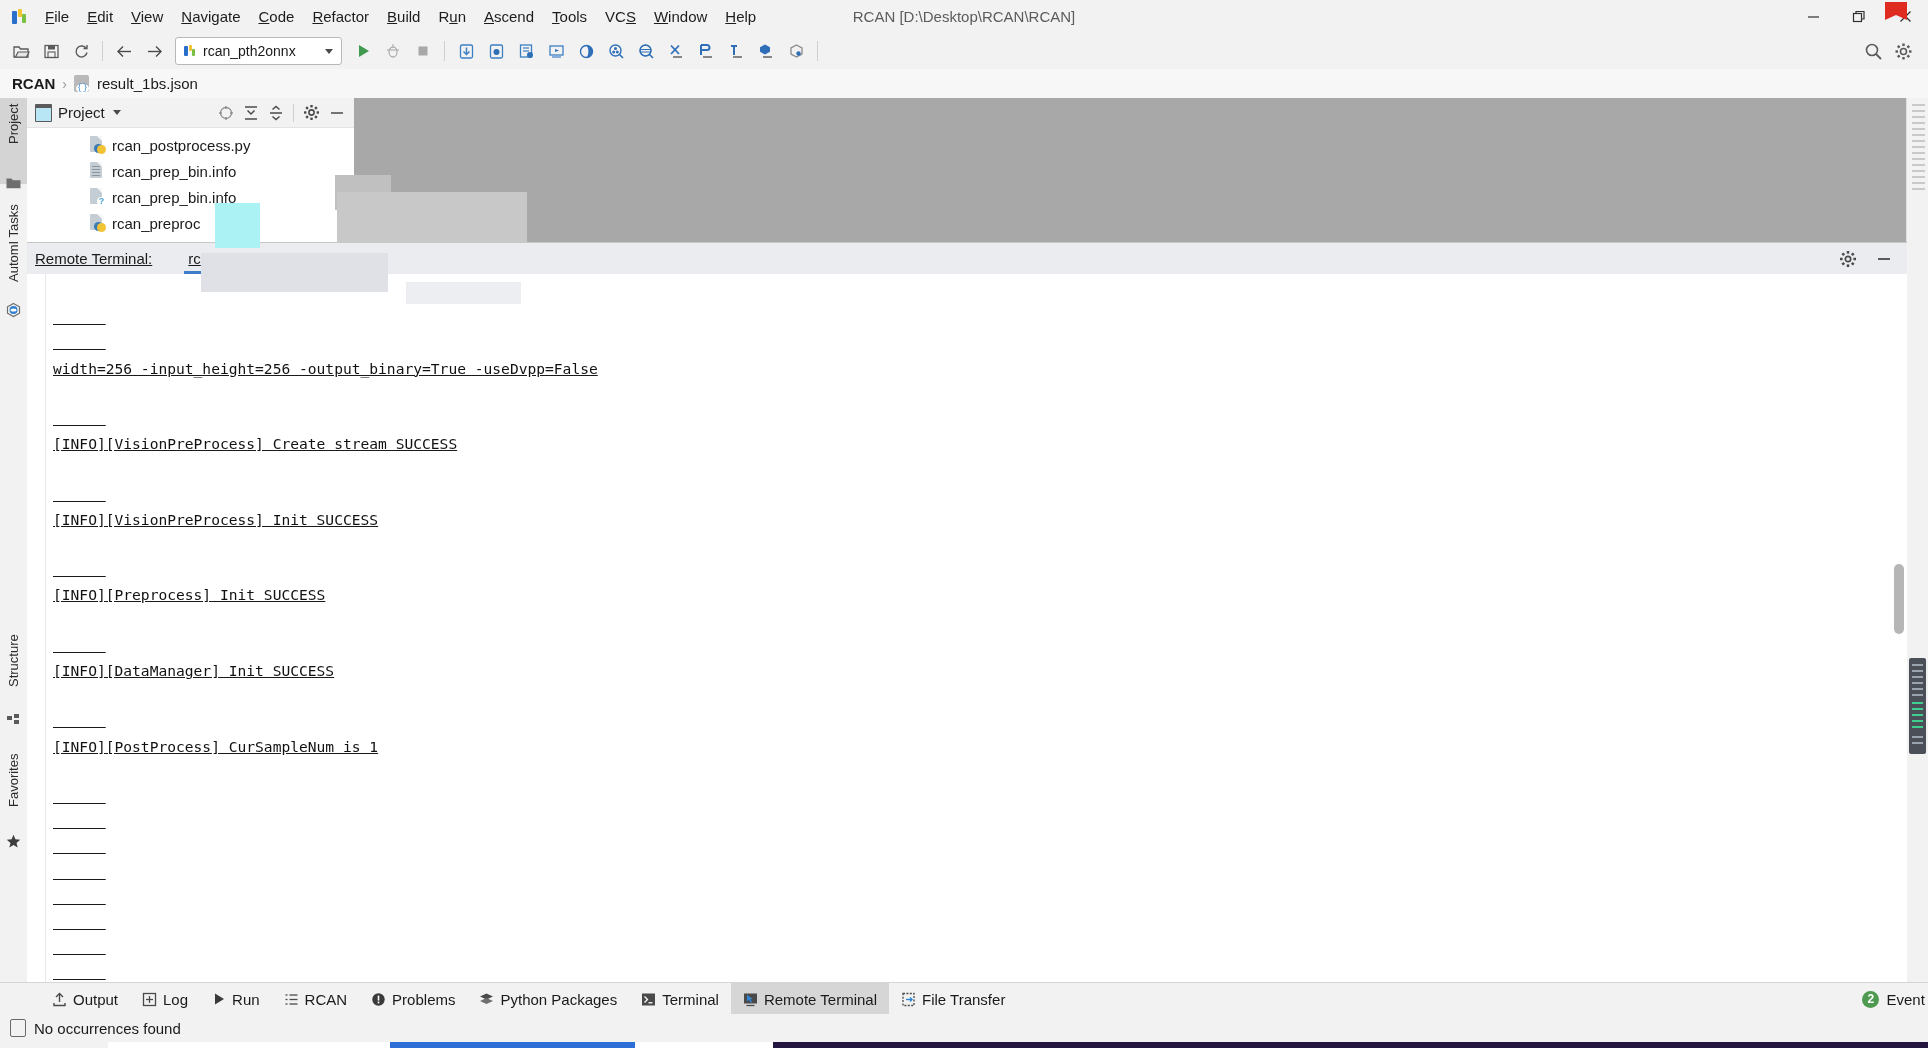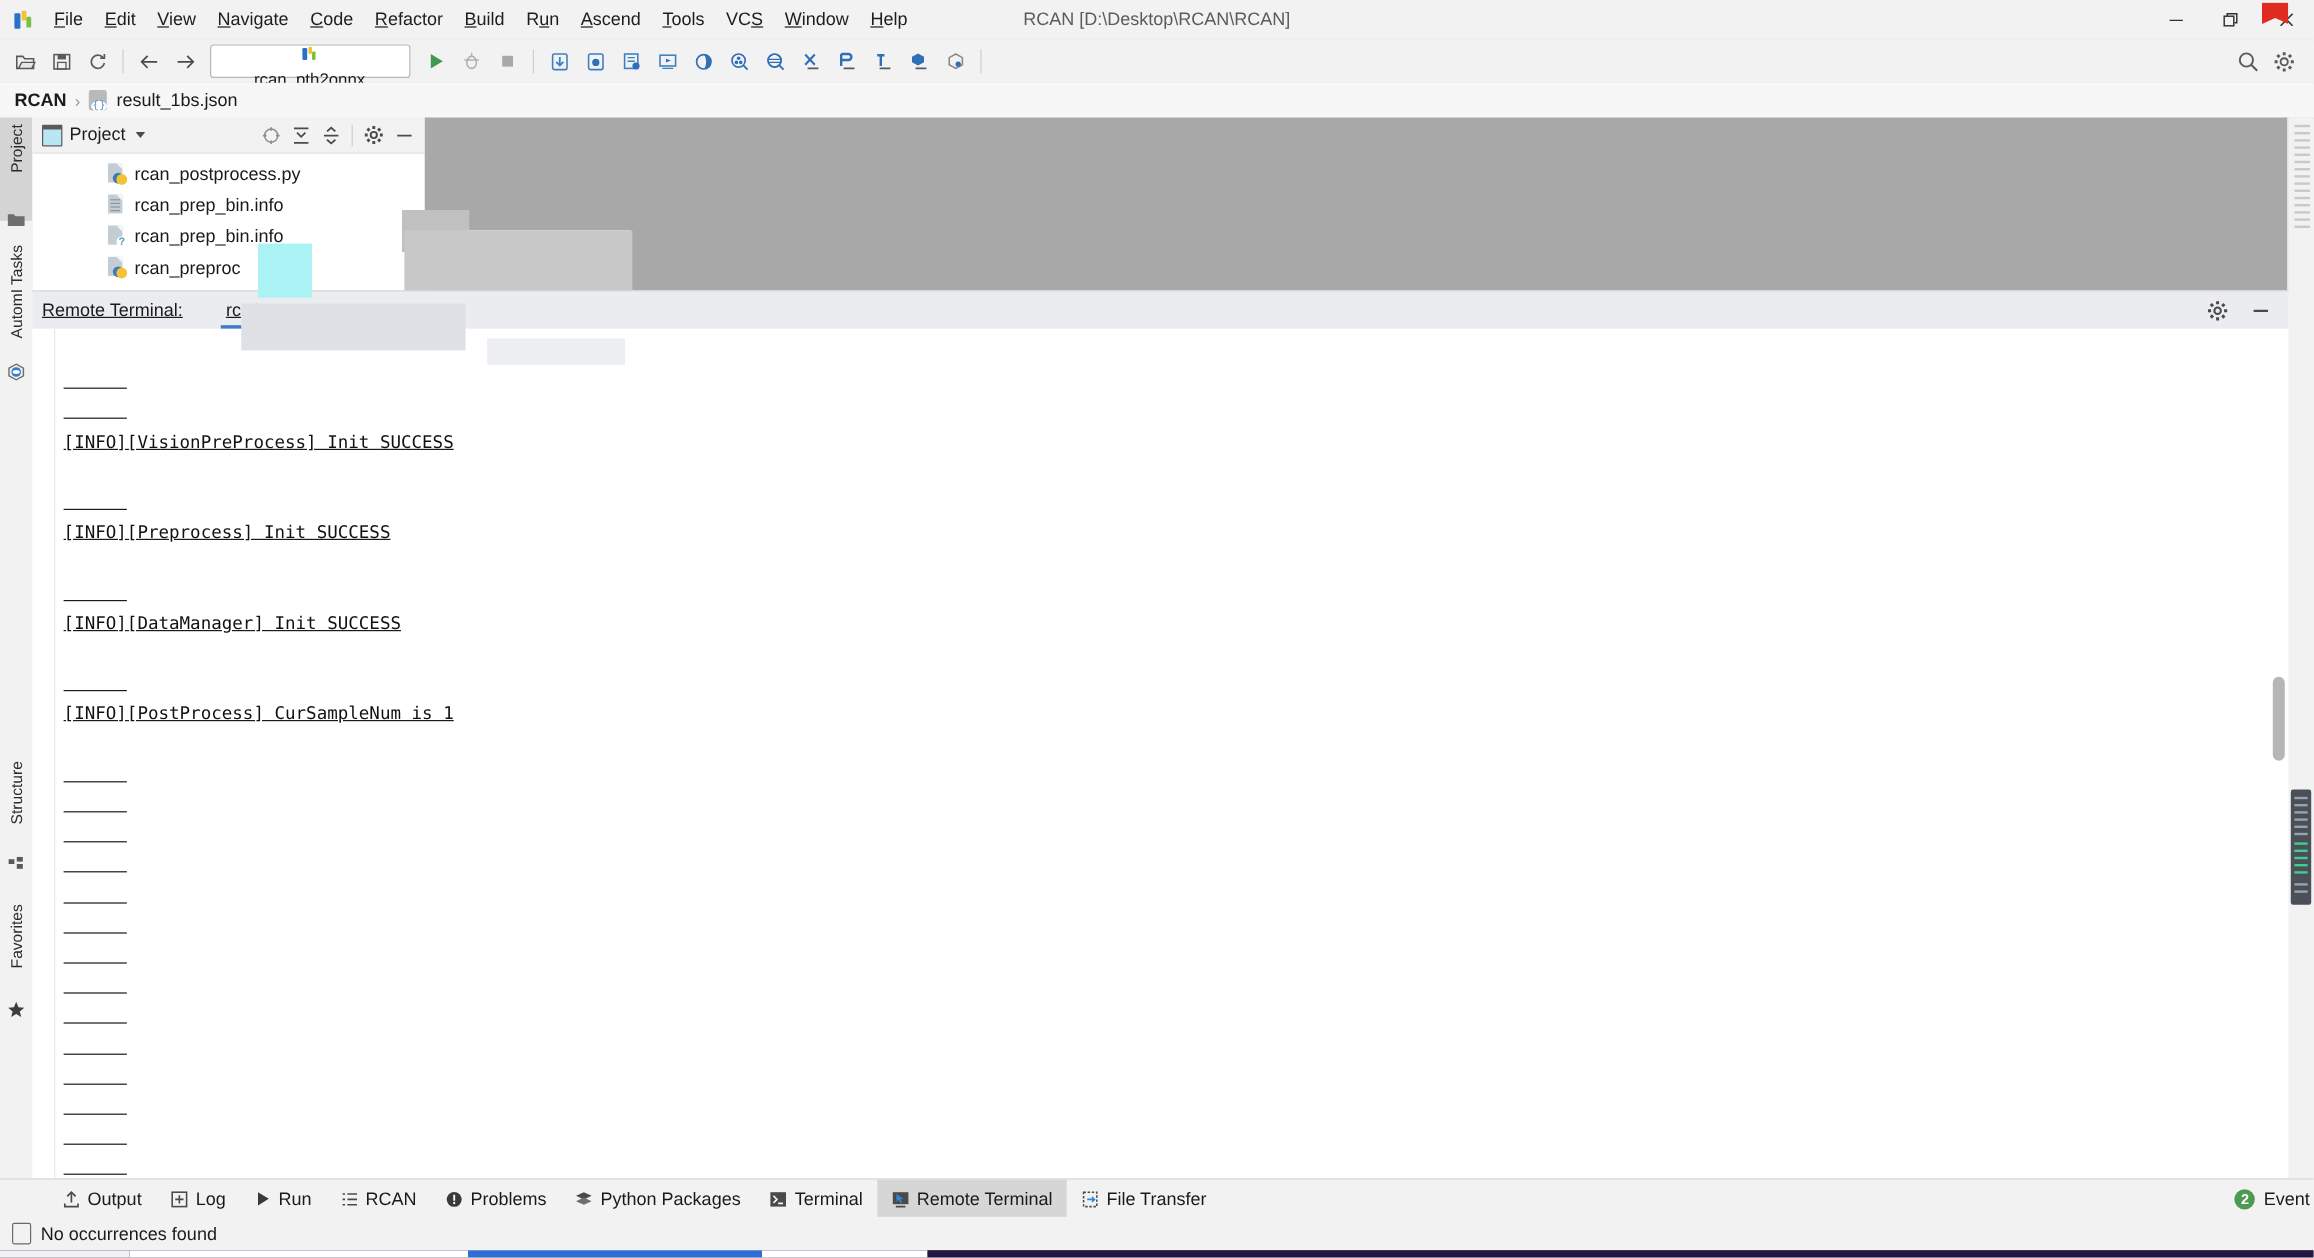--- a/index.html
+++ b/index.html
@@ -54,21 +54,21 @@
     border-bottom: 1px solid #e0e0e0;
   }
   .tb-ico {
     width: 28px; height: 28px; display:flex; align-items:center; justify-content:center;
     margin: 0 1px; border-radius: 3px;
   }
   .tb-sep { width: 1px; height: 20px; background: #cfcfcf; margin: 0 6px; }
   .runconfig {
     height: 26px; min-width: 150px; border: 1px solid #b8b8b8; border-radius: 3px;
     background: #fff; display: flex; align-items: center; gap: 6px;
-    padding: 0 8px 0 7px; margin: 0 6px; font-size: 14px; flex-direction: column;
+    padding: 0 8px 0 7px; margin: 0 6px; font-size: 14px;
   }
   .rc-logo { width: 14px; height: 14px; position: relative; flex:0 0 auto;}
   .rc-logo i { position:absolute; border-radius:1px;}
   .rc-logo .r1{left:1px;top:2px;width:4px;height:10px;background:#2a6fc9;}
   .rc-logo .r2{left:6px;top:1px;width:3px;height:6px;background:#f2c335;}
   .rc-logo .r3{left:9px;top:5px;width:3px;height:7px;background:#7ac143;}
   .caret-d { width:0;height:0;border-left:4px solid transparent;border-right:4px solid transparent;border-top:5px solid #4a4a4a;}
   .tb-right { margin-left: auto; display: flex; align-items: center; padding-right: 10px; }
 
   
@@ -669,20 +669,22 @@
         </span>
         <span>
           <svg width="18" height="18" viewBox="0 0 18 18">
               <line x1="3" y1="9" x2="15" y2="9" stroke="#4a4a4a" stroke-width="1.8"></line>
             </svg>
         </span>
       </span>
     </div>
     <div class="term-body">
       <div class="term-scroll-left"></div>
+      <div class="term-line">width=256 -input_height=256 -output_binary=True -useDvpp=False</div>
+      <div class="term-line">[INFO][VisionPreProcess] Create stream SUCCESS</div>
       <div class="term-line">[INFO][VisionPreProcess] Init SUCCESS</div>
       <div class="term-line">[INFO][Preprocess] Init SUCCESS</div>
       <div class="term-line">[INFO][DataManager] Init SUCCESS</div>
       <div class="term-line">[INFO][PostProcess] CurSampleNum is 1</div>
       
       
       
       
       
       

